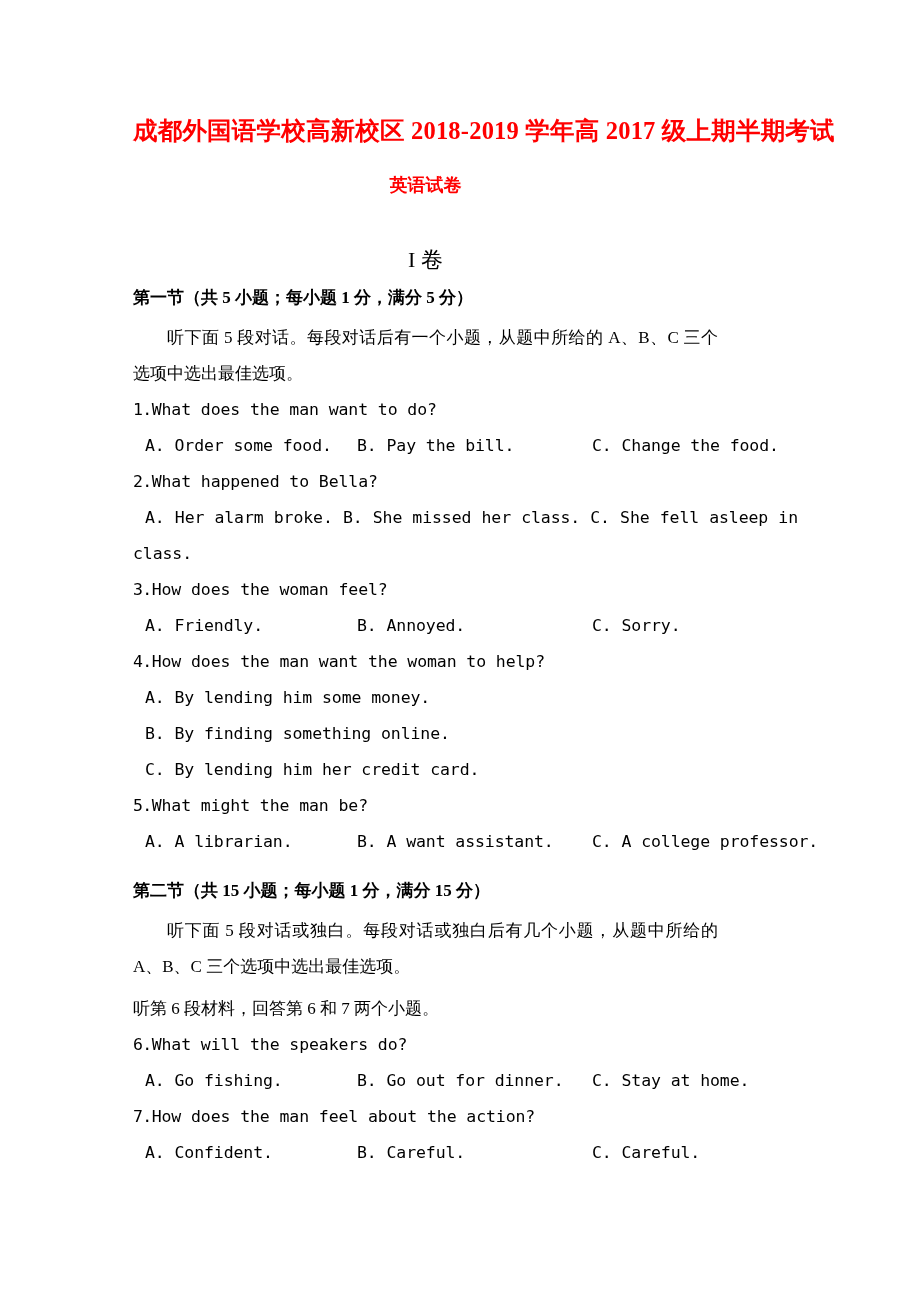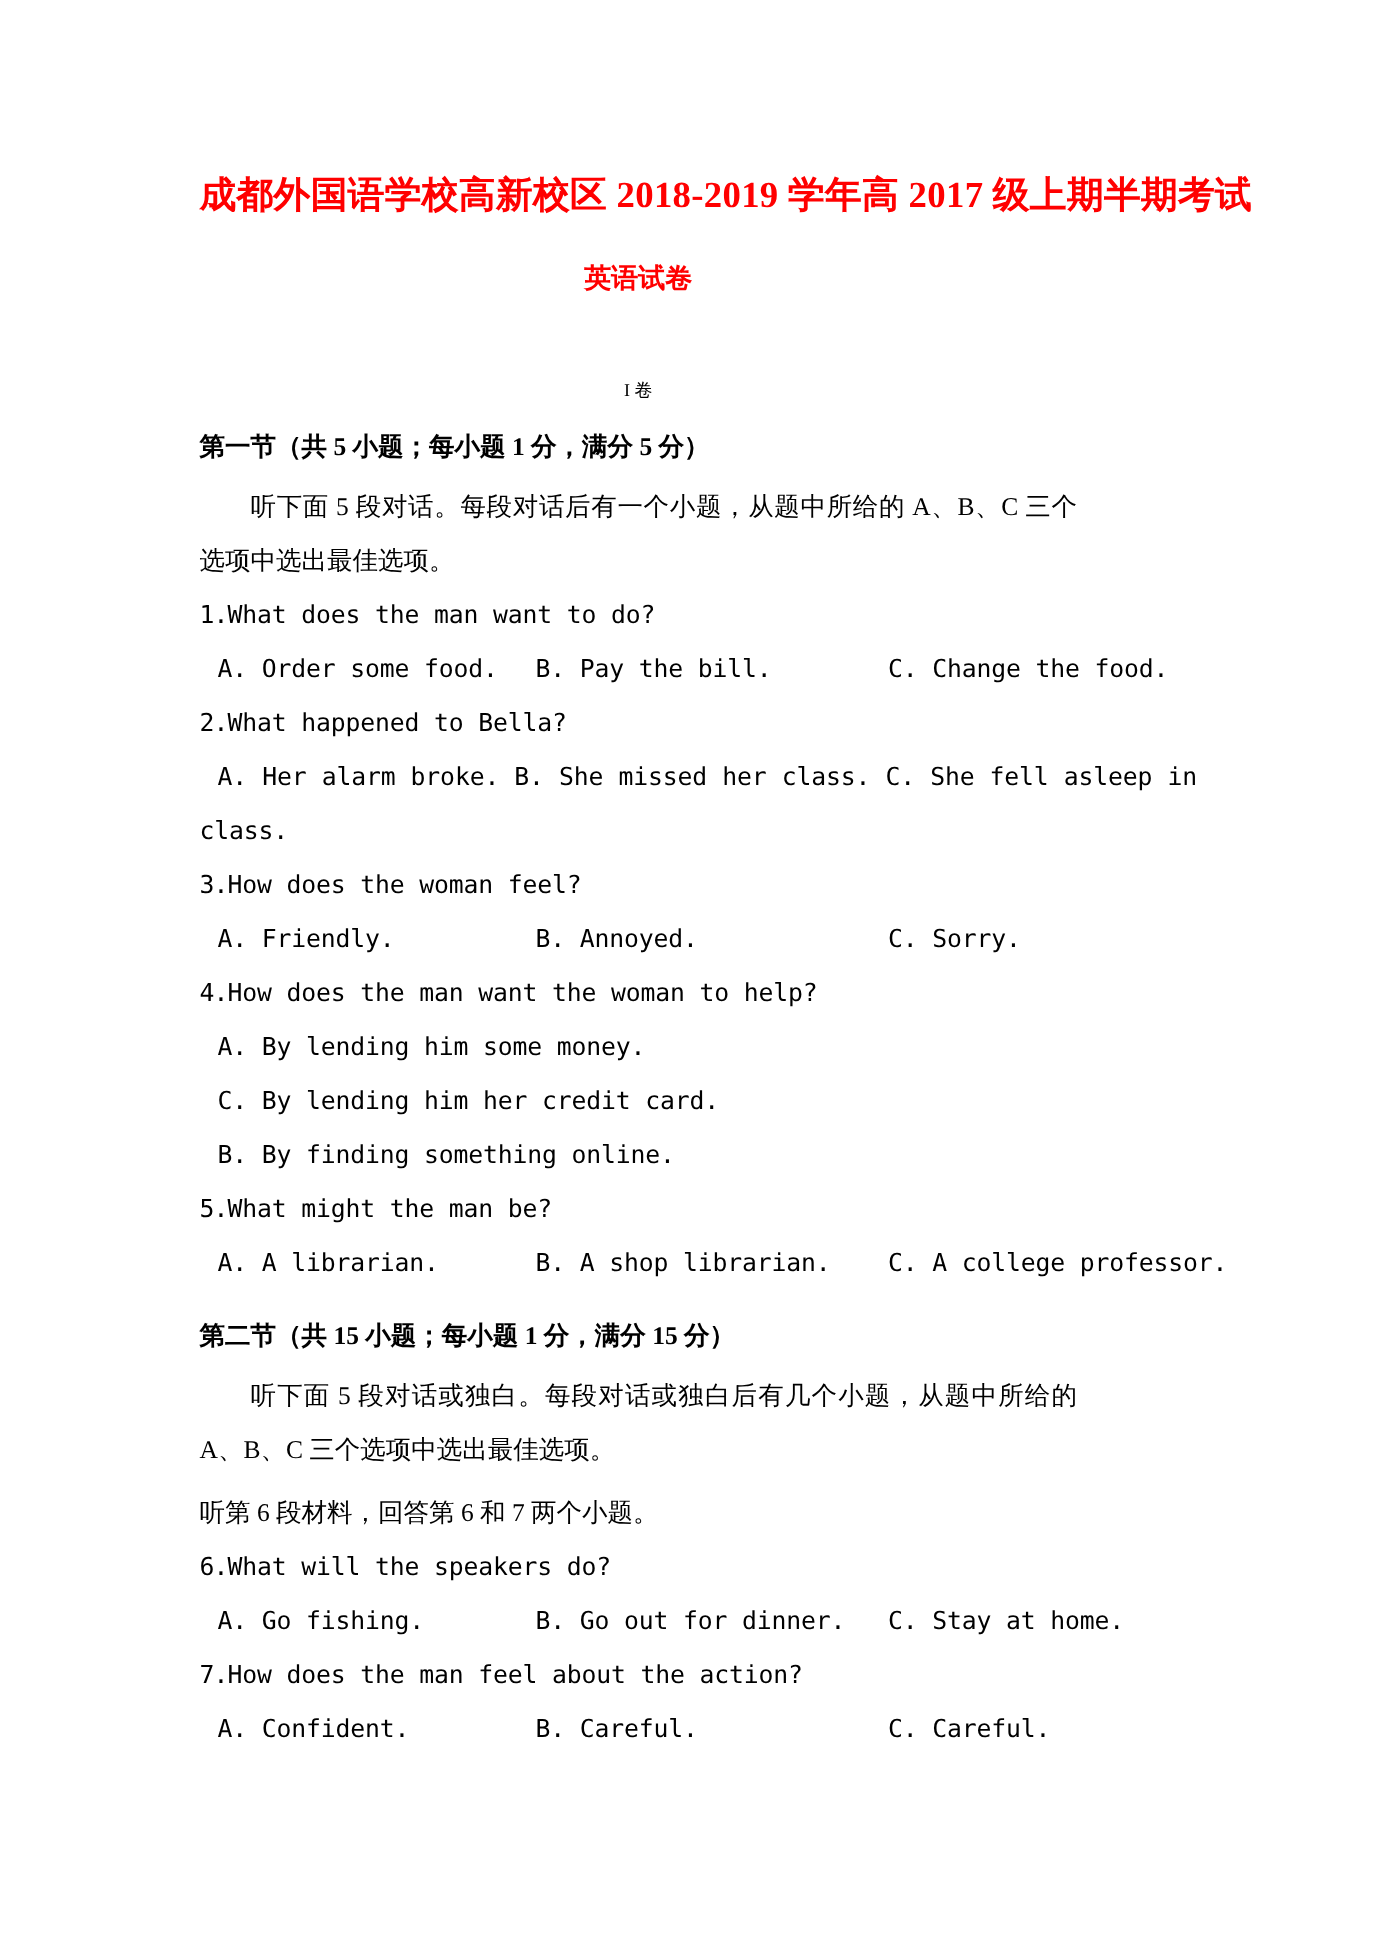--- a/index.html
+++ b/index.html
@@ -45,21 +45,21 @@
     font-weight: bold;
     font-size: 18px;
     line-height: 30px;
   }
 
   
   .paper-part {
     margin: 0;
     padding-top: 45px;
     text-align: center;
-    font-size: 12px;
+    font-size: 22px;
     line-height: 30px;
     font-family: "Liberation Serif", "DejaVu Serif", serif;
   }
 
   
   .sec-head {
     margin: 0;
     padding-top: 14px;
     font-weight: bold;
     font-size: 17px;
@@ -165,28 +165,28 @@
     <span class="qnum">3.</span><span>How does the woman feel?</span>
   </p>
   <p class="opt-row">
     <span class="col cw-a">A. Friendly.</span><span class="col cw-b">B. Annoyed.</span><span class="col">C. Sorry.</span>
   </p>
 
   <p class="q-stem">
     <span class="qnum">4.</span><span>How does the man want the woman to help?</span>
   </p>
   <p class="opt-row stacked">A. By lending him some money.</p>
+  <p class="opt-row stacked">B. By finding something online.</p>
   <p class="opt-row stacked">C. By lending him her credit card.</p>
-  <p class="opt-row stacked">B. By finding something online.</p>
 
   <p class="q-stem">
     <span class="qnum">5.</span><span>What might the man be?</span>
   </p>
   <p class="opt-row">
-    <span class="col cw-a">A. A librarian.</span><span class="col cw-b">B. A shop librarian.</span><span class="col">C. A college professor.</span>
+    <span class="col cw-a">A. A librarian.</span><span class="col cw-b">B. A want assistant.</span><span class="col">C. A college professor.</span>
   </p>
 
   <p class="sec-head">第二节（共 15 小题；每小题 1 分，满分 15 分）</p>
 
   <p class="cn-para">听下面 5 段对话或独白。每段对话或独白后有几个小题，从题中所给的 A、B、C 三个选项中选出最佳选项。</p>
 
   <p class="cn-para noindent">听第 6 段材料，回答第 6 和 7 两个小题。</p>
 
   <p class="q-stem">
     <span class="qnum">6.</span><span>What will the speakers do?</span>

